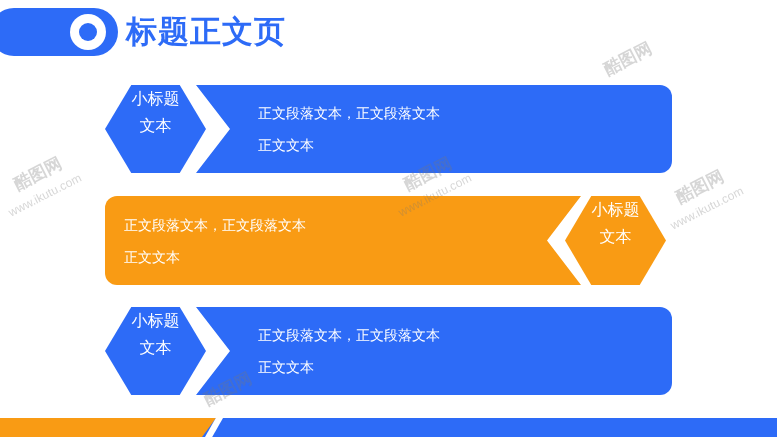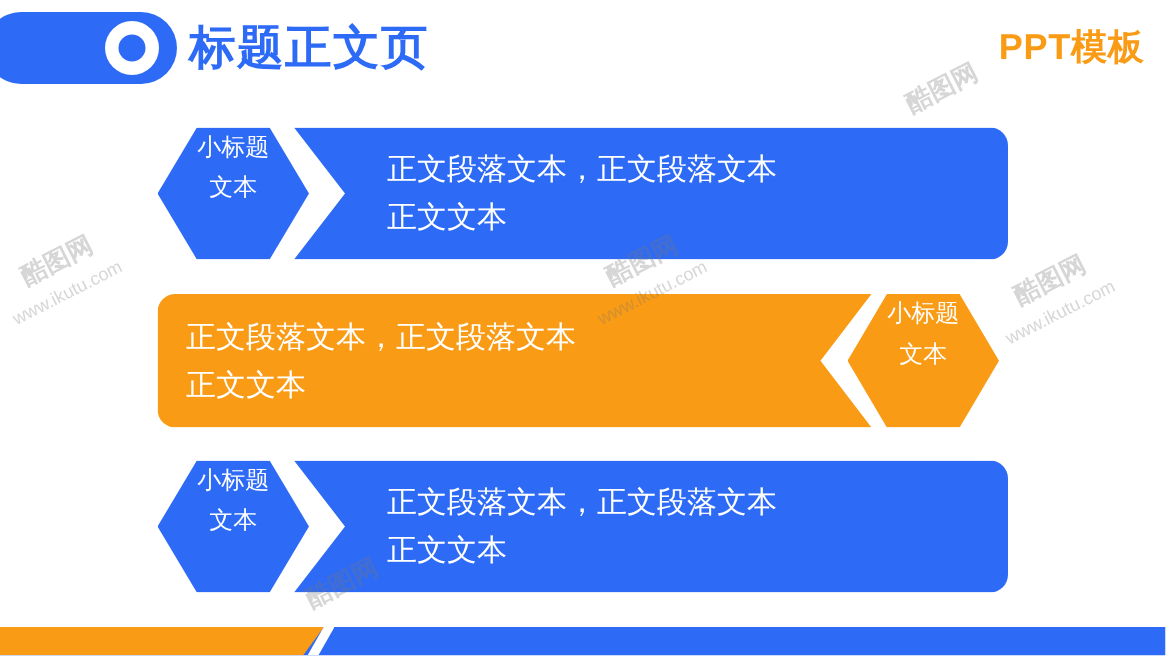--- a/index.html
+++ b/index.html
@@ -133,21 +133,21 @@
     height: 100%;
     display: flex;
     flex-direction: column;
     justify-content: center;
     box-sizing: border-box;
   }
   .body-text.align-left  { left: 258px; width: 400px; }
   .body-text.align-right { left: 124px; width: 430px; }
   .body-line {
     color: #ffffff;
-    font-size: 20px;
+    font-size: 14px;
     line-height: 32px;
     white-space: nowrap;
   }
 
   .blue   { background: var(--blue); }
   .orange { background: var(--orange); }
 
   
   #footer {
     position: absolute;
@@ -199,21 +199,20 @@
 </head>
 <body>
 
 <div id="stage">
 
   <div id="header-bar"></div>
   <div id="header-ring">
     <div id="header-ring-inner"></div>
   </div>
   <div id="page-title">标题正文页</div>
-  <div id="brand-label">PPT模板</div>
 
   <div class="row" style="top:85px;height:88px;">
     <div class="bar dir-left blue"></div>
     <div class="hex at-left blue">
       <div class="hex-line">小标题</div>
       <div class="hex-line">文本</div>
     </div>
     <div class="body-text align-left">
       <div class="body-line">正文段落文本，正文段落文本</div>
       <div class="body-line">正文文本</div>

